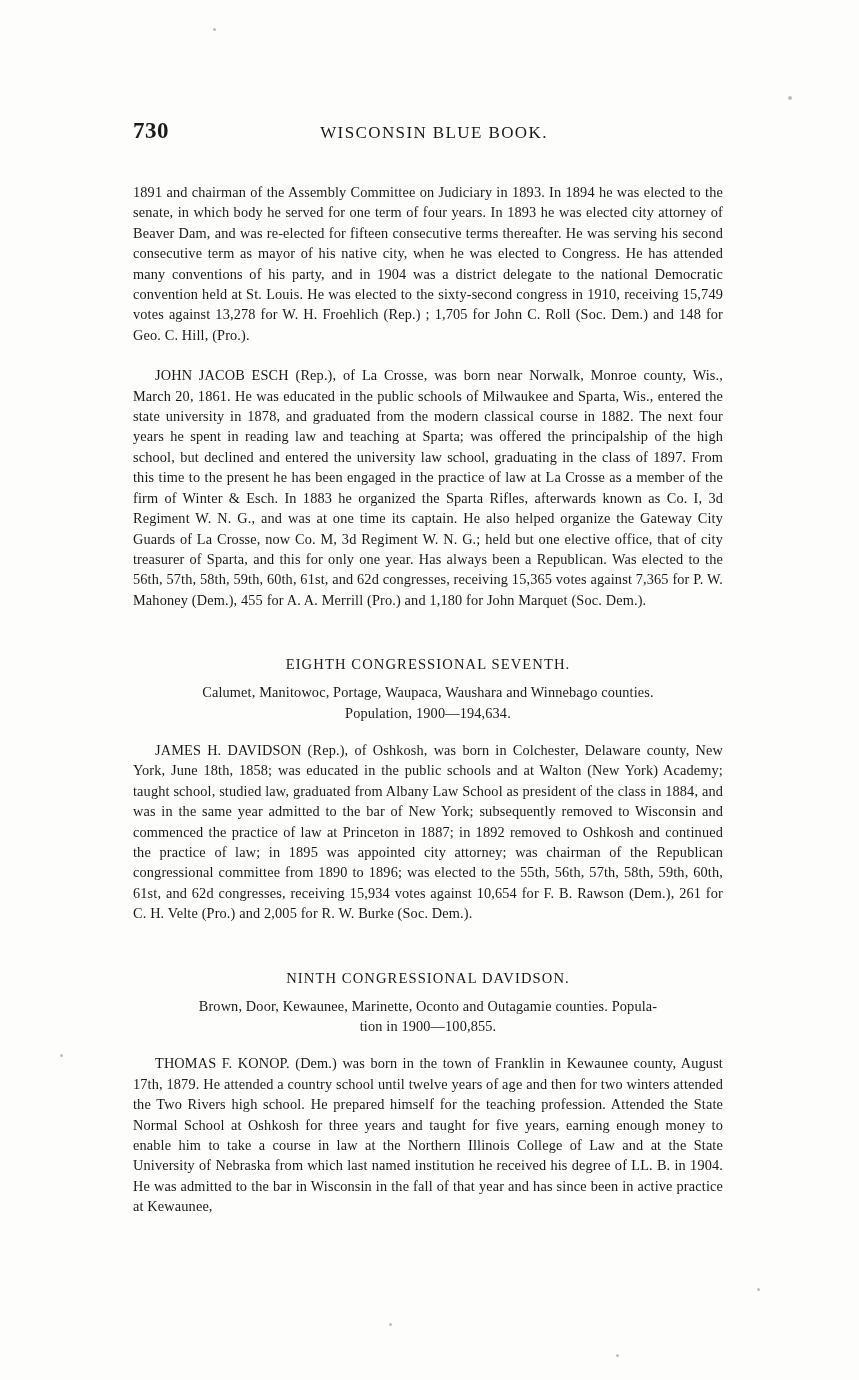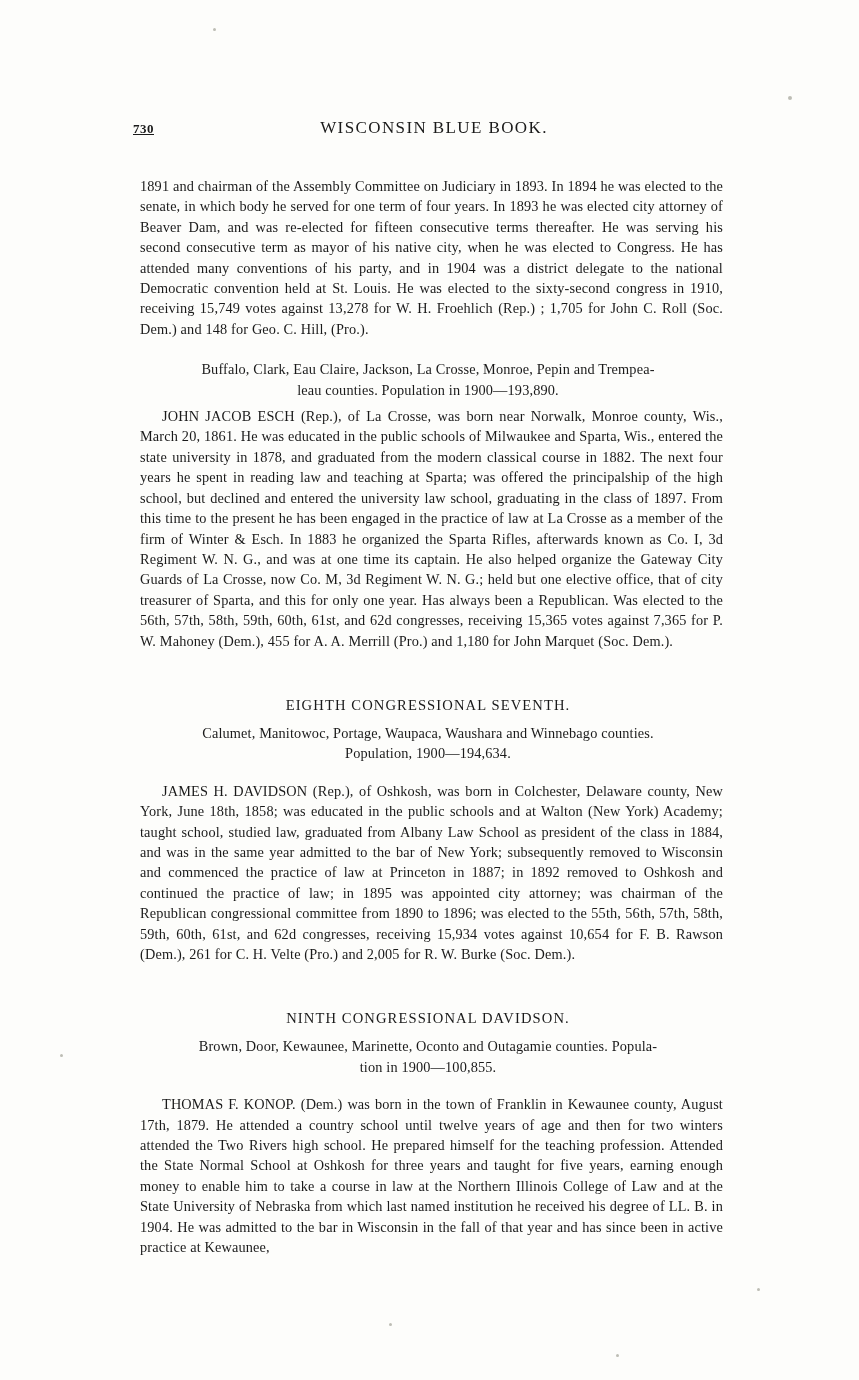--- a/index.html
+++ b/index.html
@@ -27,35 +27,34 @@
     left: 133px;
     top: 118px;
     width: 590px;
   }
   .page-header {
     display: flex;
     align-items: baseline;
     margin-bottom: 38px;
   }
   .folio {
-    font-size: 13px;
+    font-size: 23px;
     font-weight: bold;
     letter-spacing: 0.5px;
     width: 60px;
-    text-decoration: underline;
   }
   .running-title {
     flex: 1;
     text-align: center;
     font-size: 17px;
     letter-spacing: 1.4px;
     padding-right: 48px;
   }
   p {
-    margin: 0 0 0 7px;
+    margin: 0 0 0 0;
     font-size: 14.3px;
     line-height: 20.4px;
     text-align: justify;
     text-justify: inter-word;
     letter-spacing: 0.15px;
     font-family: Liberation Serif, serif;
   }
   p.body-para {
     text-indent: 0;
   }
@@ -102,24 +101,20 @@
 
     <div class="page-header">
       <div class="folio">730</div>
       <div class="running-title">WISCONSIN BLUE BOOK.</div>
     </div>
 
     <p class="body-para">1891 and chairman of the Assembly Committee on Judiciary in 1893. In 1894 he was elected to the senate, in which body he served for one term of four years. In 1893 he was elected city attorney of Beaver Dam, and was re-elected for fifteen consecutive terms thereafter. He was serving his second consecutive term as mayor of his native city, when he was elected to Congress. He has attended many conventions of his party, and in 1904 was a district delegate to the national Democratic convention held at St. Louis. He was elected to the sixty-second congress in 1910, receiving 15,749 votes against 13,278 for W. H. Froehlich (Rep.) ; 1,705 for John C. Roll (Soc. Dem.) and 148 for Geo. C. Hill, (Pro.).</p>
 
     <div class="gap-med"></div>
 
-    <div class="district-counties">
-      <span>Buffalo, Clark, Eau Claire, Jackson, La Crosse, Monroe, Pepin and Trempea-</span>
-      <span class="line2">leau counties. Population in 1900—193,890.</span>
-    </div>
 
     <p class="indent-para">JOHN JACOB ESCH (Rep.), of La Crosse, was born near Norwalk, Monroe county, Wis., March 20, 1861. He was educated in the public schools of Milwaukee and Sparta, Wis., entered the state university in 1878, and graduated from the modern classical course in 1882. The next four years he spent in reading law and teaching at Sparta; was offered the principalship of the high school, but declined and entered the university law school, graduating in the class of 1897. From this time to the present he has been engaged in the practice of law at La Crosse as a member of the firm of Winter &amp; Esch. In 1883 he organized the Sparta Rifles, afterwards known as Co. I, 3d Regiment W. N. G., and was at one time its captain. He also helped organize the Gateway City Guards of La Crosse, now Co. M, 3d Regiment W. N. G.; held but one elective office, that of city treasurer of Sparta, and this for only one year. Has always been a Republican. Was elected to the 56th, 57th, 58th, 59th, 60th, 61st, and 62d congresses, receiving 15,365 votes against 7,365 for P. W. Mahoney (Dem.), 455 for A. A. Merrill (Pro.) and 1,180 for John Marquet (Soc. Dem.).</p>
 
     <div class="gap-med"></div>
 
     <div class="section-head">EIGHTH CONGRESSIONAL SEVENTH.</div>
     <div class="district-counties">
       <span>Calumet, Manitowoc, Portage, Waupaca, Waushara and Winnebago counties.</span>
       <span class="line2">Population, 1900—194,634.</span>
     </div>

